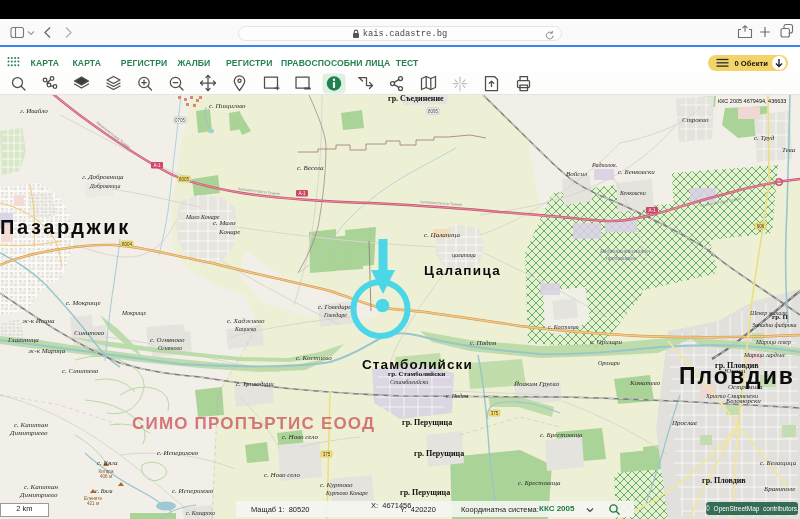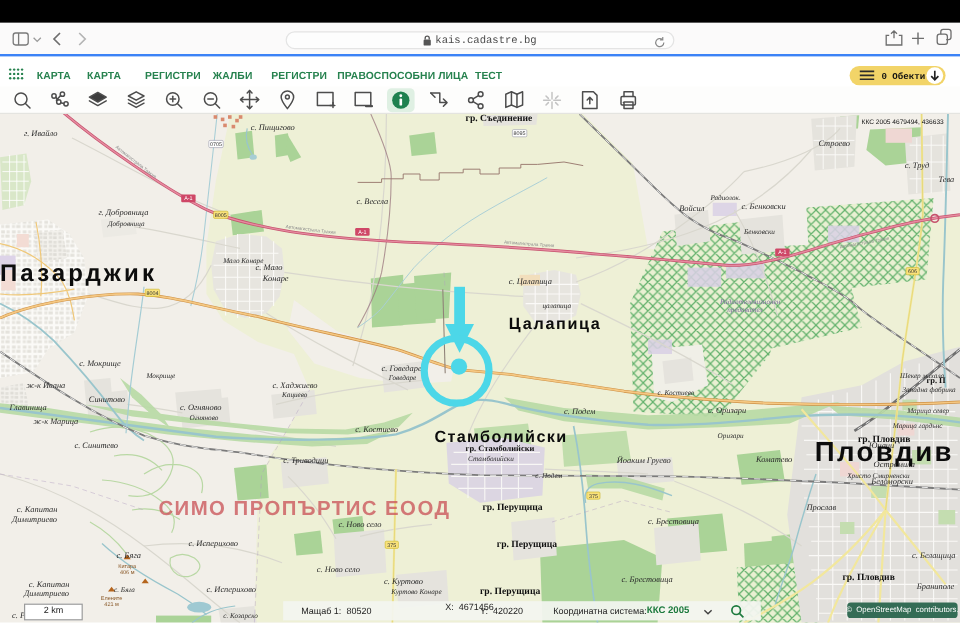--- a/index.html
+++ b/index.html
@@ -12,21 +12,21 @@
   #urlbar { position:absolute; left:237.5px; top:7px; width:324px; height:15px; background:#fdfdfd; border:1px solid #e4e4e4; border-radius:7.5px; }
   #urltext { position:absolute; left:0; top:0; width:100%; height:100%; display:flex; align-items:center; justify-content:center; font-size:8.8px; color:#4a4a4a; }
   
   #nav { position:absolute; left:0; top:45px; width:800px; height:27px; background:#fff; border-top:2px solid #3b82f6; }
   .navitem { position:absolute; top:10.5px; font-size:8.6px; font-weight:bold; color:#27824f; letter-spacing:0.1px; }
   
   #itoolbar { position:absolute; left:0; top:72px; width:800px; height:23px; background:#fdfdfc; border-bottom:1px solid #e4e4e0; }
   
   #map { position:absolute; left:0; top:95px; width:800px; height:424px; }
   
-  #scalebox { position:absolute; left:20px; top:503px; width:49px; height:14px; background:#fff; border:1px solid #9a9a9a; font-size:7.5px; color:#222; text-align:center; line-height:9px; }
+  #scalebox { position:absolute; left:0; top:503px; width:49px; height:14px; background:#fff; border:1px solid #9a9a9a; font-size:7.5px; color:#222; text-align:center; line-height:9px; }
   #statusbar { position:absolute; left:236px; top:501px; width:398px; height:16px; background:rgba(243,245,240,0.93); font-size:7.5px; color:#222; }
   #osmbadge { position:absolute; left:706px; top:502px; width:92px; height:13px; background:#346c55; border-radius:3px; color:#fff; font-size:6.5px; display:flex; align-items:center; justify-content:center; }
 </style>
 </head>
 <body>
 <div id="stage">
   <div id="blackbar"></div>
   <div id="btoolbar">
     <svg width="800" height="26" style="position:absolute;left:0;top:0">
       <g stroke="#7a7a7a" stroke-width="1.1" fill="none" transform="translate(0,4)">
@@ -68,21 +68,21 @@
           <circle cx="12.4" cy="11.2" r="1"></circle>
       </g>
     </svg>
     <span class="navitem" style="left:30.6px">КАРТА</span>
     <span class="navitem" style="left:72.5px">КАРТА</span>
     <span class="navitem" style="left:120.8px">РЕГИСТРИ</span>
     <span class="navitem" style="left:177.4px">ЖАЛБИ</span>
     <span class="navitem" style="left:226px">РЕГИСТРИ</span>
     <span class="navitem" style="left:281px">ПРАВОСПОСОБНИ ЛИЦА</span>
     <span class="navitem" style="left:395.8px">ТЕСТ</span>
-    <div style="position:absolute;left:708px;top:7.5px;width:80px;height:16px;background:#f2d468;border-radius:8px;font-family:Liberation Mono, monospace;">
+    <div style="position:absolute;left:708px;top:7.5px;width:80px;height:16px;background:#f2d468;border-radius:8px;">
       <svg width="80" height="16">
         <g stroke="#2b2b2b" stroke-width="1.3">
             <line x1="8.5" y1="4.5" x2="20.5" y2="4.5"></line>
             <line x1="8.5" y1="7.8" x2="20.5" y2="7.8"></line>
             <line x1="8.5" y1="11.1" x2="20.5" y2="11.1"></line>
           </g>
         <text x="26.5" y="10.8" font-size="7.6" font-weight="bold" fill="#111">0 Обекти</text>
         <circle cx="71" cy="8" r="7" fill="#fff"></circle>
         <path d="M71 4 v7 M68 8.5 l3 3 l3 -3" stroke="#222" stroke-width="1.4" fill="none"></path>
       </svg>

